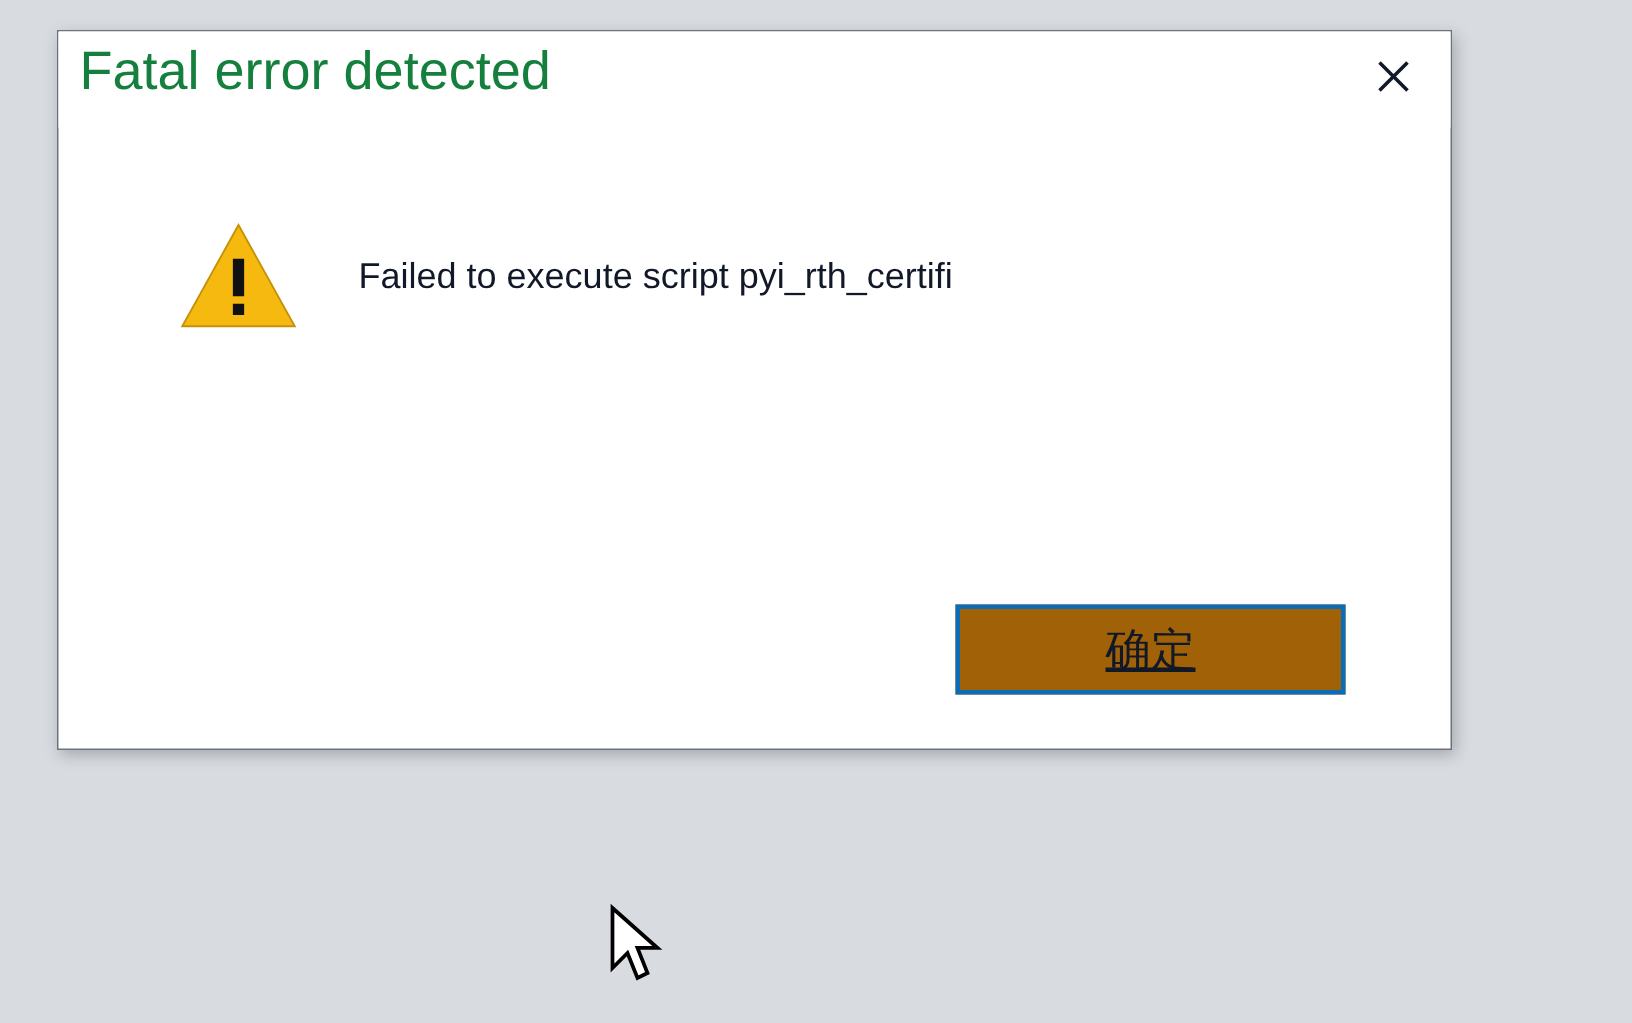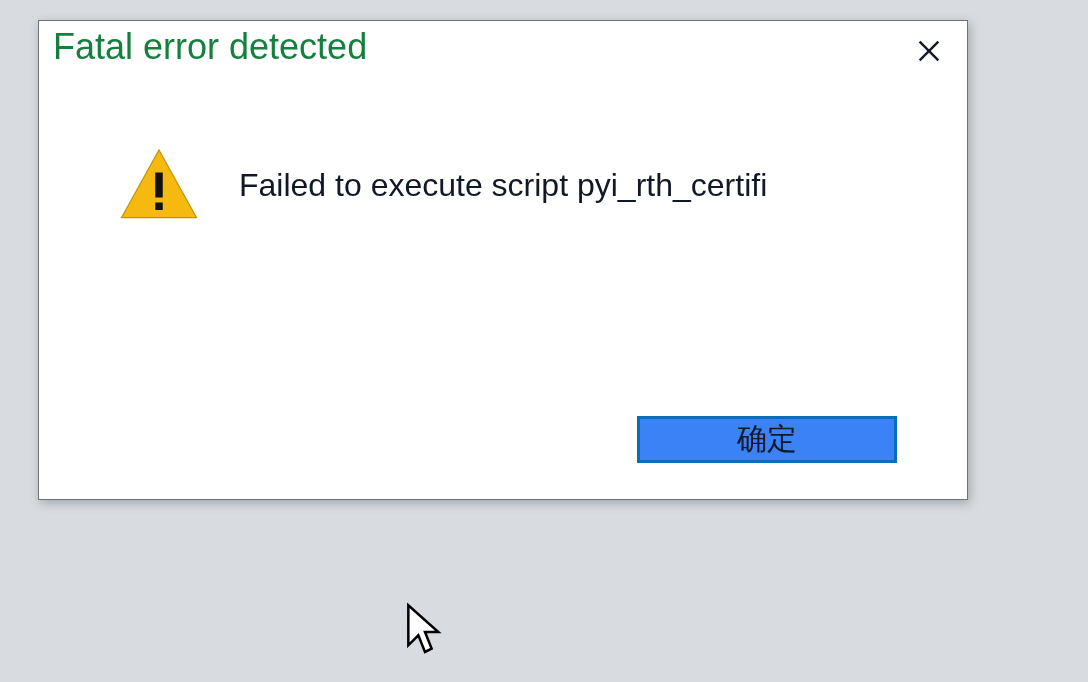--- a/index.html
+++ b/index.html
@@ -57,41 +57,42 @@
       align-items: center;
       padding: 60px 40px 20px 80px;
       gap: 40px;
     }
     .warn-icon {
       width: 80px;
       height: 80px;
       flex-shrink: 0;
     }
     .message-text {
-      font-size: 32px;
+      font-size: 24px;
       color: #111827;
       font-weight: 400;
     }
     .button-row {
       position: absolute;
       bottom: 36px;
       right: 70px;
     }
     .ok-button {
       min-width: 260px;
-      height: 47px;
-      background: #3b82f6;
+      height: 60px;
+      background: #a16207;
       border: 3px solid #0b6db8;
       font-size: 30px;
       color: #111827;
       display: flex;
       align-items: center;
       justify-content: center;
       cursor: pointer;
       font-family: "Microsoft YaHei", "Segoe UI", sans-serif;
+      text-decoration: underline;
     }
     .cursor {
       position: absolute;
       left: 405px;
       top: 602px;
       width: 40px;
       height: 50px;
       pointer-events: none;
     }
   </style>

